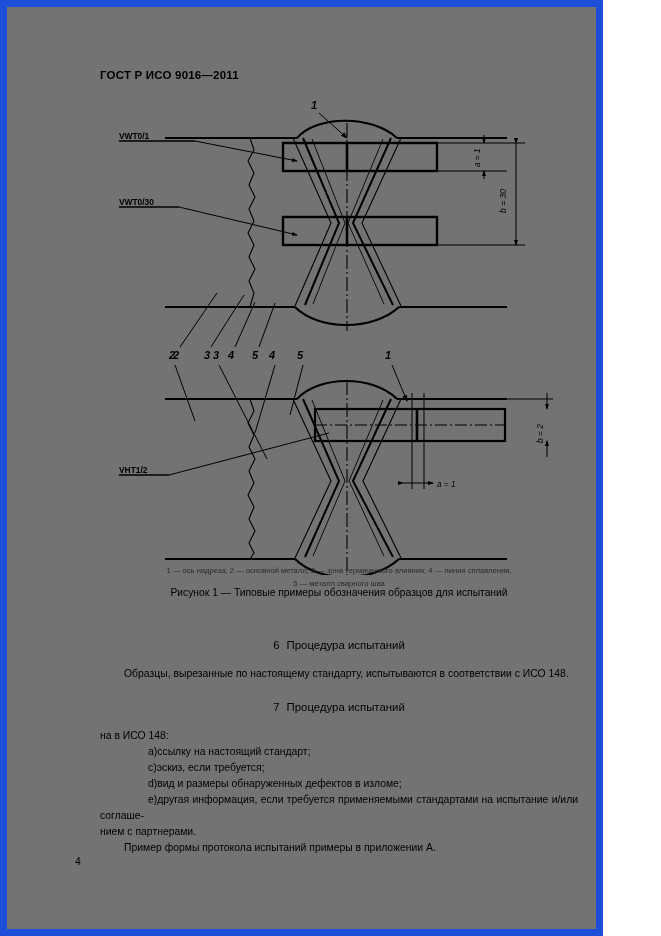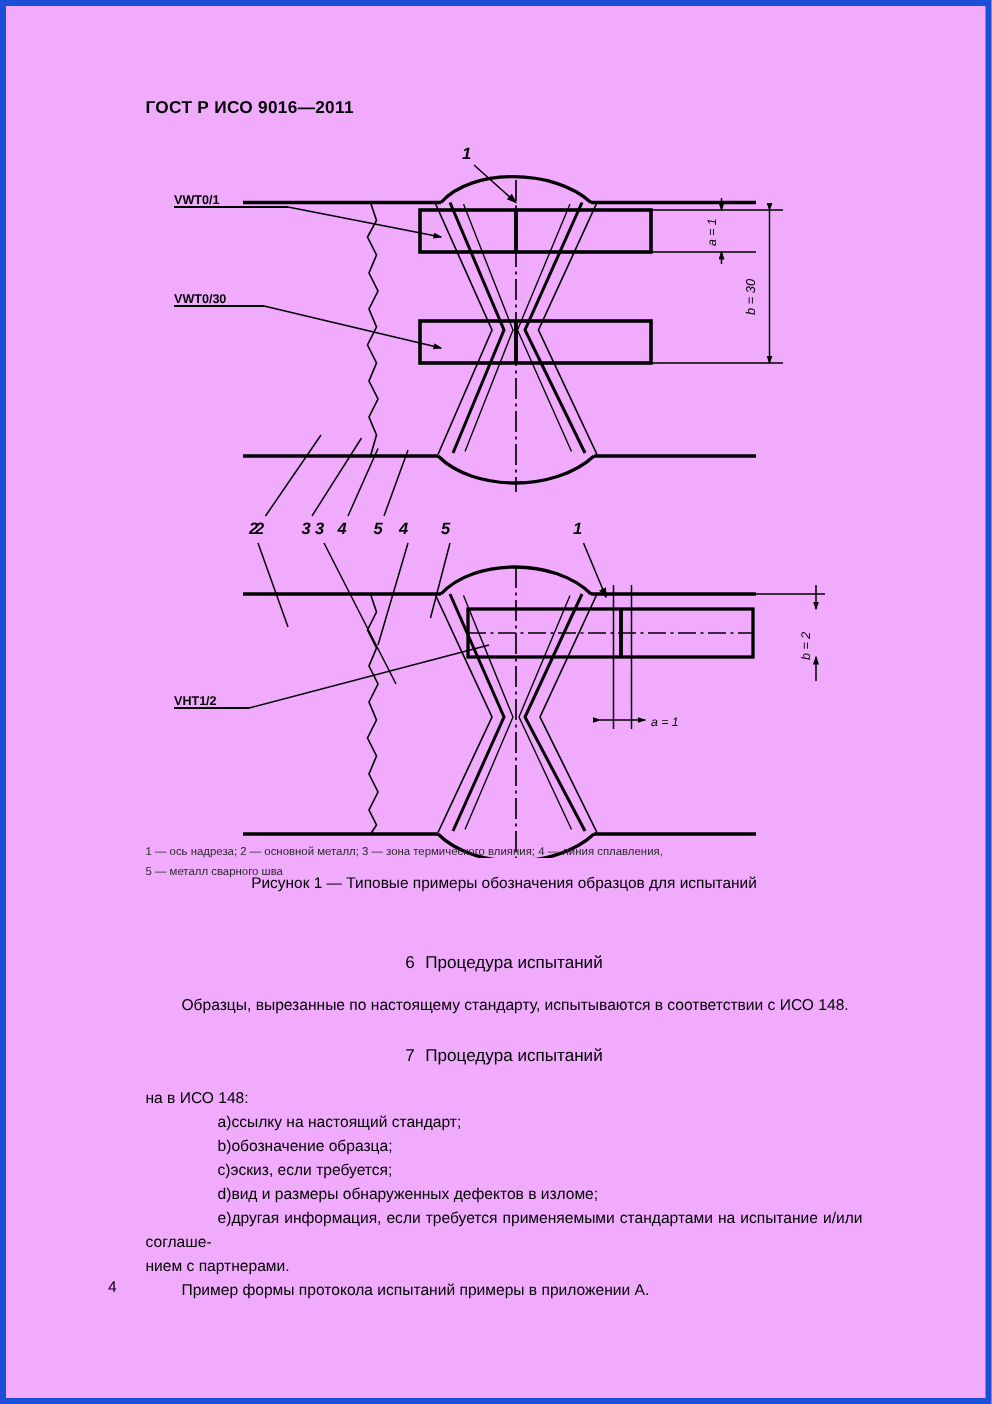--- a/index.html
+++ b/index.html
@@ -11,24 +11,24 @@
     height: 936px;
     background: #ffffff;
     font-family: "Liberation Sans", sans-serif;
     color: #1a1a1a;
     position: relative;
     overflow: hidden;
   }
   .page {
     position: absolute;
     left: 0; top: 0;
-    width: 661px;
+    width: 603px;
     height: 936px;
-    background: #f0abfc;
-    border: 4px solid #1d4ed8;
+    background: #737373;
+    border: 7px solid #1d4ed8;
     box-sizing: border-box;
   }
   .page-header {
     position: absolute;
     left: 93px;
     top: 62px;
     font-size: 11.5px;
     font-weight: bold;
     letter-spacing: 0.2px;
     color: #000;
@@ -39,21 +39,21 @@
     top: 88px;
     width: 470px;
     height: 480px;
   }
   .figure-svg { display: block; }
   .fig-caption {
     position: absolute;
     left: 93px;
     top: 558px;
     width: 478px;
-    text-align: left;
+    text-align: center;
     font-size: 7.6px;
     line-height: 12.5px;
     color: #2a2a2a;
   }
   .fig-title {
     position: absolute;
     left: 93px;
     top: 580px;
     width: 478px;
     text-align: center;
@@ -263,23 +263,20 @@
     <h2 class="sec">
       <span class="sec-num">7</span><span>Процедура испытаний</span>
     </h2>
     <div class="gap-md"></div>
     <p class="para noind">на в ИСО 148:</p>
 
     <p class="list-item">
       <span class="li-mark">a)</span><span>ссылку на настоящий стандарт;</span>
     </p>
     <p class="list-item">
-      <span class="li-mark">b)</span><span>обозначение образца;</span>
-    </p>
-    <p class="list-item">
       <span class="li-mark">c)</span><span>эскиз, если требуется;</span>
     </p>
     <p class="list-item">
       <span class="li-mark">d)</span><span>вид и размеры обнаруженных дефектов в изломе;</span>
     </p>
     <p class="list-item">
       <span class="li-mark">e)</span><span>другая информация, если требуется применяемыми стандартами на испытание и/или соглаше-</span>
     </p>
     <p class="para noind">нием с партнерами.</p>
 

